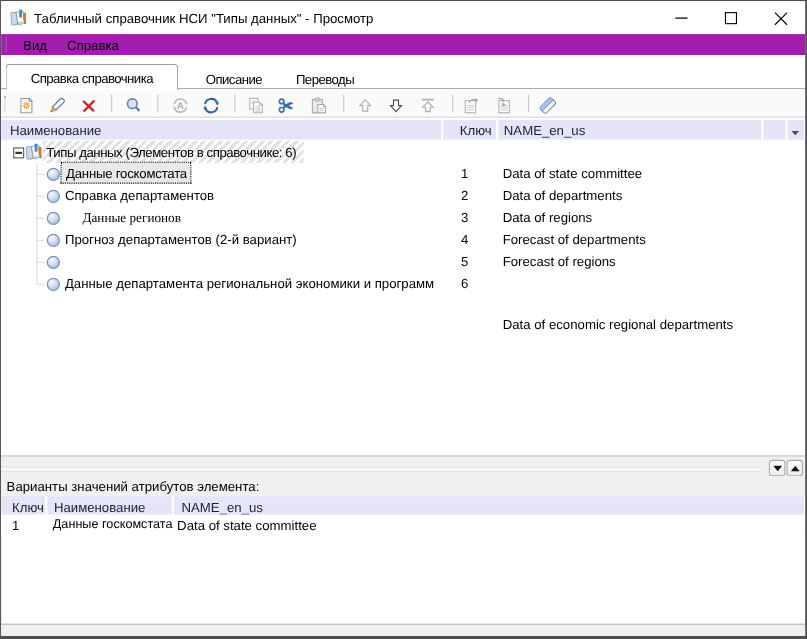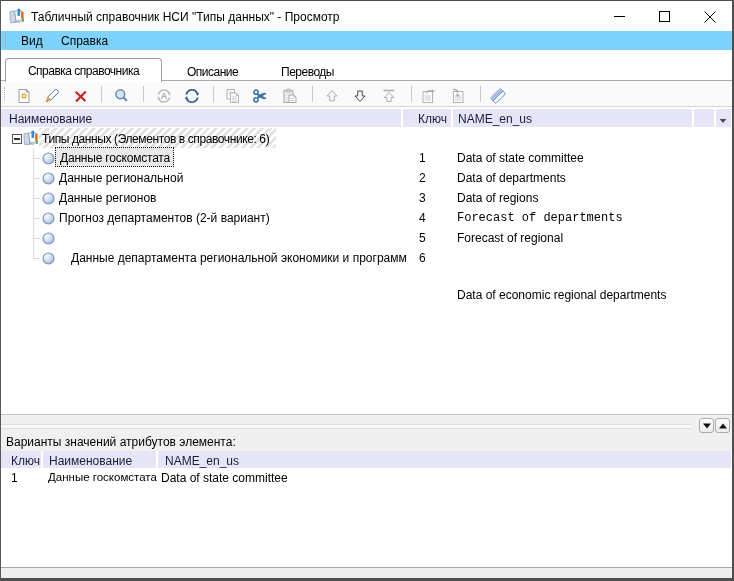--- a/index.html
+++ b/index.html
@@ -11,21 +11,21 @@
   border-right:2px solid #4f4f4f; border-bottom:3px solid #4f4f4f;
   background:#fff; overflow:hidden;
 }
 .abs { position:absolute; }
 
 #titlebar { left:0; top:0; width:731px; height:30px; background:#fff; }
 #title-ico { left:8px; top:7px; }
 #title-txt { left:30px; top:9px; white-space:nowrap; }
 .winbtn { top:0; width:45px; height:30px; }
 
-#menubar { left:0; top:30px; width:731px; height:19px; background:#7dd3fc; }
+#menubar { left:0; top:30px; width:731px; height:19px; background:#a21caf; }
 .menugrip { left:4px; top:3px; width:1px; height:13px; border-left:1px dotted #9a9a9a; }
 #menu-vid { left:20px; top:3px; }
 #menu-spr { left:60px; top:3px; }
 
 #tabstrip { left:0; top:49px; width:731px; height:31px; background:#fff; }
 #tabline { left:0; top:30px; width:731px; height:1px; background:#acacac; }
 #tab-active { left:4px; top:8px; width:157px; height:24px; background:#fff; border:1px solid #9d9d9d; border-bottom:none; border-radius:4px 4px 0 0; z-index:2; text-align:center; padding-top:5px; letter-spacing:-0.5px; }
 .tab-inactive { top:15px; letter-spacing:-0.5px; }
 
 #toolbar { left:0; top:80px; width:731px; height:26px; background:#fafafa; border-bottom:1px solid #d4d4d4; }
@@ -89,21 +89,21 @@
   <div class="abs" id="menubar">
     <div class="abs menugrip"></div>
     <span class="abs" id="menu-vid">Вид</span>
     <span class="abs" id="menu-spr">Справка</span>
   </div>
 
   <div class="abs" id="tabstrip">
     <div class="abs" id="tabline"></div>
     <div class="abs" id="tab-active">Справка справочника</div>
     <span class="abs tab-inactive" style="left:186px">Описание</span>
-    <span class="abs tab-inactive" style="left:280px">Переводы</span>
+    <span class="abs tab-inactive" style="left:268px">Переводы</span>
   </div>
 
   <div class="abs" id="toolbar">
     <div class="abs tbgrip"></div>
     <svg class="abs tbi" style="left:15px" viewBox="0 0 16 16">
       <path d="M3 1.5 L10.5 1.5 L13 4 L13 14.5 L3 14.5 Z" fill="#fff" stroke="#9a9a9a"></path>
       <path d="M10.5 1.5 L10.5 4 L13 4 Z" fill="#e8e8e8" stroke="#9a9a9a"></path>
       <g stroke="#f09c1e" stroke-width="1.1">
           <line x1="8" y1="4.7" x2="8" y2="11.3"></line>
           <line x1="4.7" y1="8" x2="11.3" y2="8"></line>
@@ -268,37 +268,37 @@
       <circle cx="6.5" cy="6.5" r="5.5" fill="url(#sg)" stroke="#7b91b8" stroke-width="1.1"></circle>
     </svg>
     <svg class="abs" style="left:41px; top:104px" width="13" height="13" viewBox="0 0 13 13">
       <circle cx="6.5" cy="6.5" r="5.5" fill="url(#sg)" stroke="#7b91b8" stroke-width="1.1"></circle>
     </svg>
     <svg class="abs" style="left:41px; top:124px" width="13" height="13" viewBox="0 0 13 13">
       <circle cx="6.5" cy="6.5" r="5.5" fill="url(#sg)" stroke="#7b91b8" stroke-width="1.1"></circle>
     </svg>
 
     <div class="abs sel" style="left:54px; top:19px; height:20px; padding:3px 3px 0 4px;">Данные госкомстата</div>
-    <span class="abs" style="left:58px; top:43px;">Данные региональной</span>
-    <span class="abs" style="left:58px; top:63px;">Данные регионов</span>
+    <span class="abs" style="left:58px; top:43px;">Справка департаментов</span>
+    <span class="abs" style="left:74px; top:63px;font-family:Liberation Serif, serif;">Данные регионов</span>
     <span class="abs" style="left:58px; top:83px;">Прогноз департаментов (2-й вариант)</span>
-    <span class="abs" style="left:58px; top:123px;margin-left:12px;">Данные департамента региональной экономики и программ</span>
+    <span class="abs" style="left:58px; top:123px;">Данные департамента региональной экономики и программ</span>
 
     <span class="abs" style="left:418px; top:23px;">1</span>
     <span class="abs" style="left:418px; top:43px;">2</span>
     <span class="abs" style="left:418px; top:63px;">3</span>
     <span class="abs" style="left:418px; top:83px;">4</span>
     <span class="abs" style="left:418px; top:103px;">5</span>
     <span class="abs" style="left:418px; top:123px;">6</span>
 
     <span class="abs" style="left:456px; top:23px;">Data of state committee</span>
     <span class="abs" style="left:456px; top:43px;">Data of departments</span>
     <span class="abs" style="left:456px; top:63px;">Data of regions</span>
-    <span class="abs" style="left:456px; top:83px;font-family:Liberation Mono, monospace;">Forecast of departments</span>
-    <span class="abs" style="left:456px; top:103px;">Forecast of regional</span>
+    <span class="abs" style="left:456px; top:83px;">Forecast of departments</span>
+    <span class="abs" style="left:456px; top:103px;">Forecast of regions</span>
     <span class="abs" style="left:456px; top:123px;margin-top:37px;">Data of economic regional departments</span>
   </div>
 
   <div class="abs" id="splitter">
     <div class="abs" id="grip"></div>
     <div class="abs spbtn" style="left:698px;">
         <svg width="8" height="6" viewBox="0 0 8 6">
           <path d="M0 0.5 L8 0.5 L4 5.5 Z" fill="#111"></path>
         </svg>
       </div>

